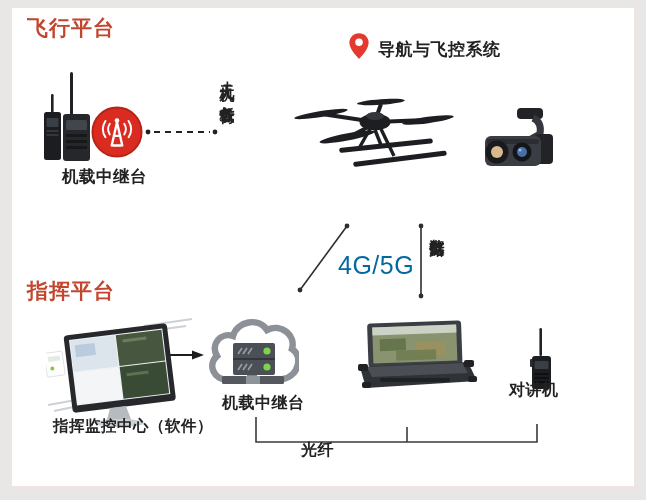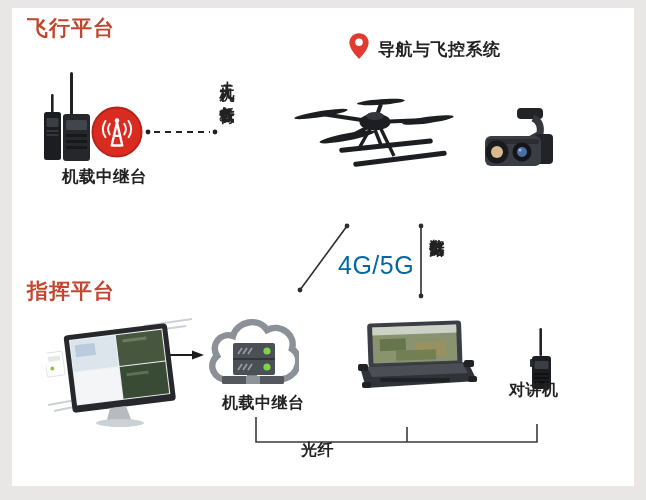--- a/index.html
+++ b/index.html
@@ -170,20 +170,21 @@
       </g>
       <g transform="rotate(-8 10 50)">
         <rect x="0" y="36" width="18" height="24" rx="2" fill="#ffffff" stroke="#dfe3e6"></rect>
         <rect x="3" y="40" width="12" height="5" fill="#e2ece2"></rect>
         <circle cx="6" cy="52" r="2" fill="#8bc34a"></circle>
       </g>
       <path d="M64 92 L80 90 L86 106 L60 108 Z" fill="#b6bbc0"></path>
       <ellipse cx="74" cy="107" rx="24" ry="4" fill="#ccd1d5"></ellipse>
     </svg>
   </div>
+  <div class="abs label" style="left:53px;top:416px;font-size:15.5px;">指挥监控中心（软件）</div>
 
   <div class="abs" style="left:203px;top:308px;">
     <svg width="96" height="96" viewBox="0 0 96 96">
       <path d="M25 72 C11 72 4 57 14 48 C7 36 18 24 30 28 C34 13 56 9 64 22 C78 15 93 27 89 41 C100 48 96 68 80 71" fill="none" stroke="#8b9197" stroke-width="6.5" stroke-linecap="round"></path>
       <rect x="44" y="60" width="10" height="8" fill="#7b8087"></rect>
       <rect x="30" y="35" width="42" height="32" rx="2" fill="#4b4f56"></rect>
       <line x1="30" y1="51" x2="72" y2="51" stroke="#33363b" stroke-width="2"></line>
       <g stroke="#9aa0a6" stroke-width="1.6">
         <line x1="35" y1="46" x2="39" y2="40"></line>
           <line x1="40" y1="46" x2="44" y2="40"></line>

